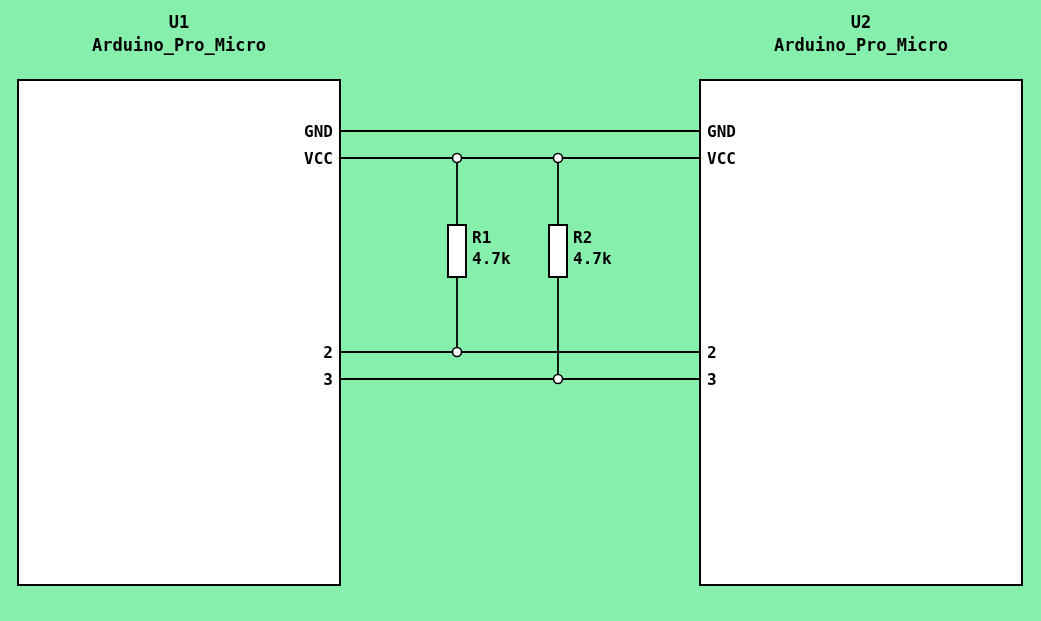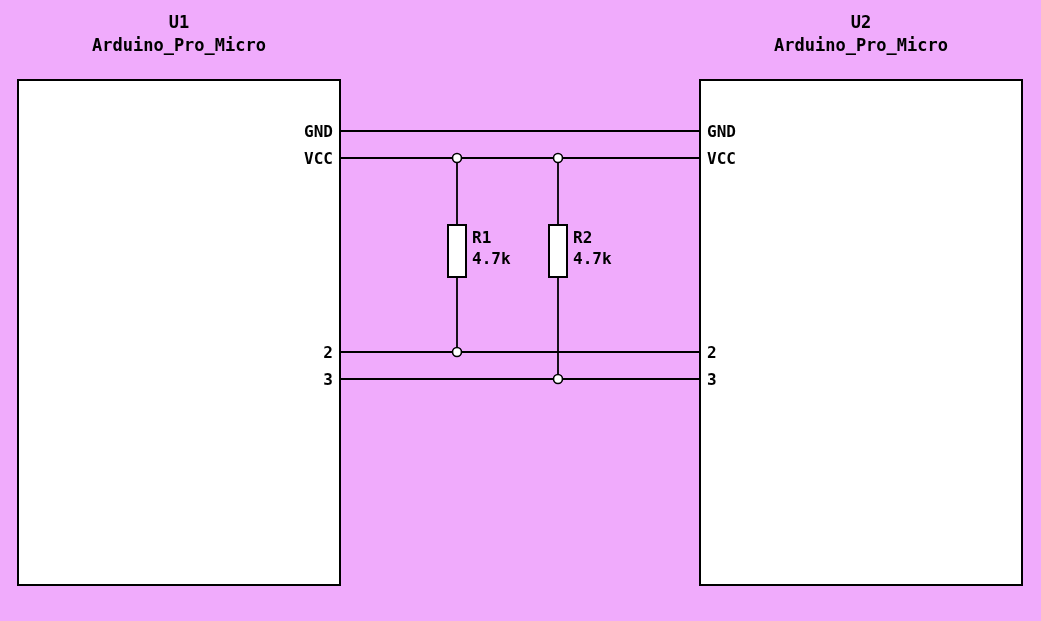--- a/index.html
+++ b/index.html
@@ -4,21 +4,21 @@
 <style>
   html, body {
     margin: 0;
     padding: 0;
     background: #ffffff;
   }
   .canvas {
     position: relative;
     width: 1041px;
     height: 621px;
-    background: #f0abfc;
+    background: #86efac;
     overflow: hidden;
   }
   svg {
     display: block;
   }
   .shape {
     fill: #ffffff;
     stroke: #000000;
     stroke-width: 2;
   }

